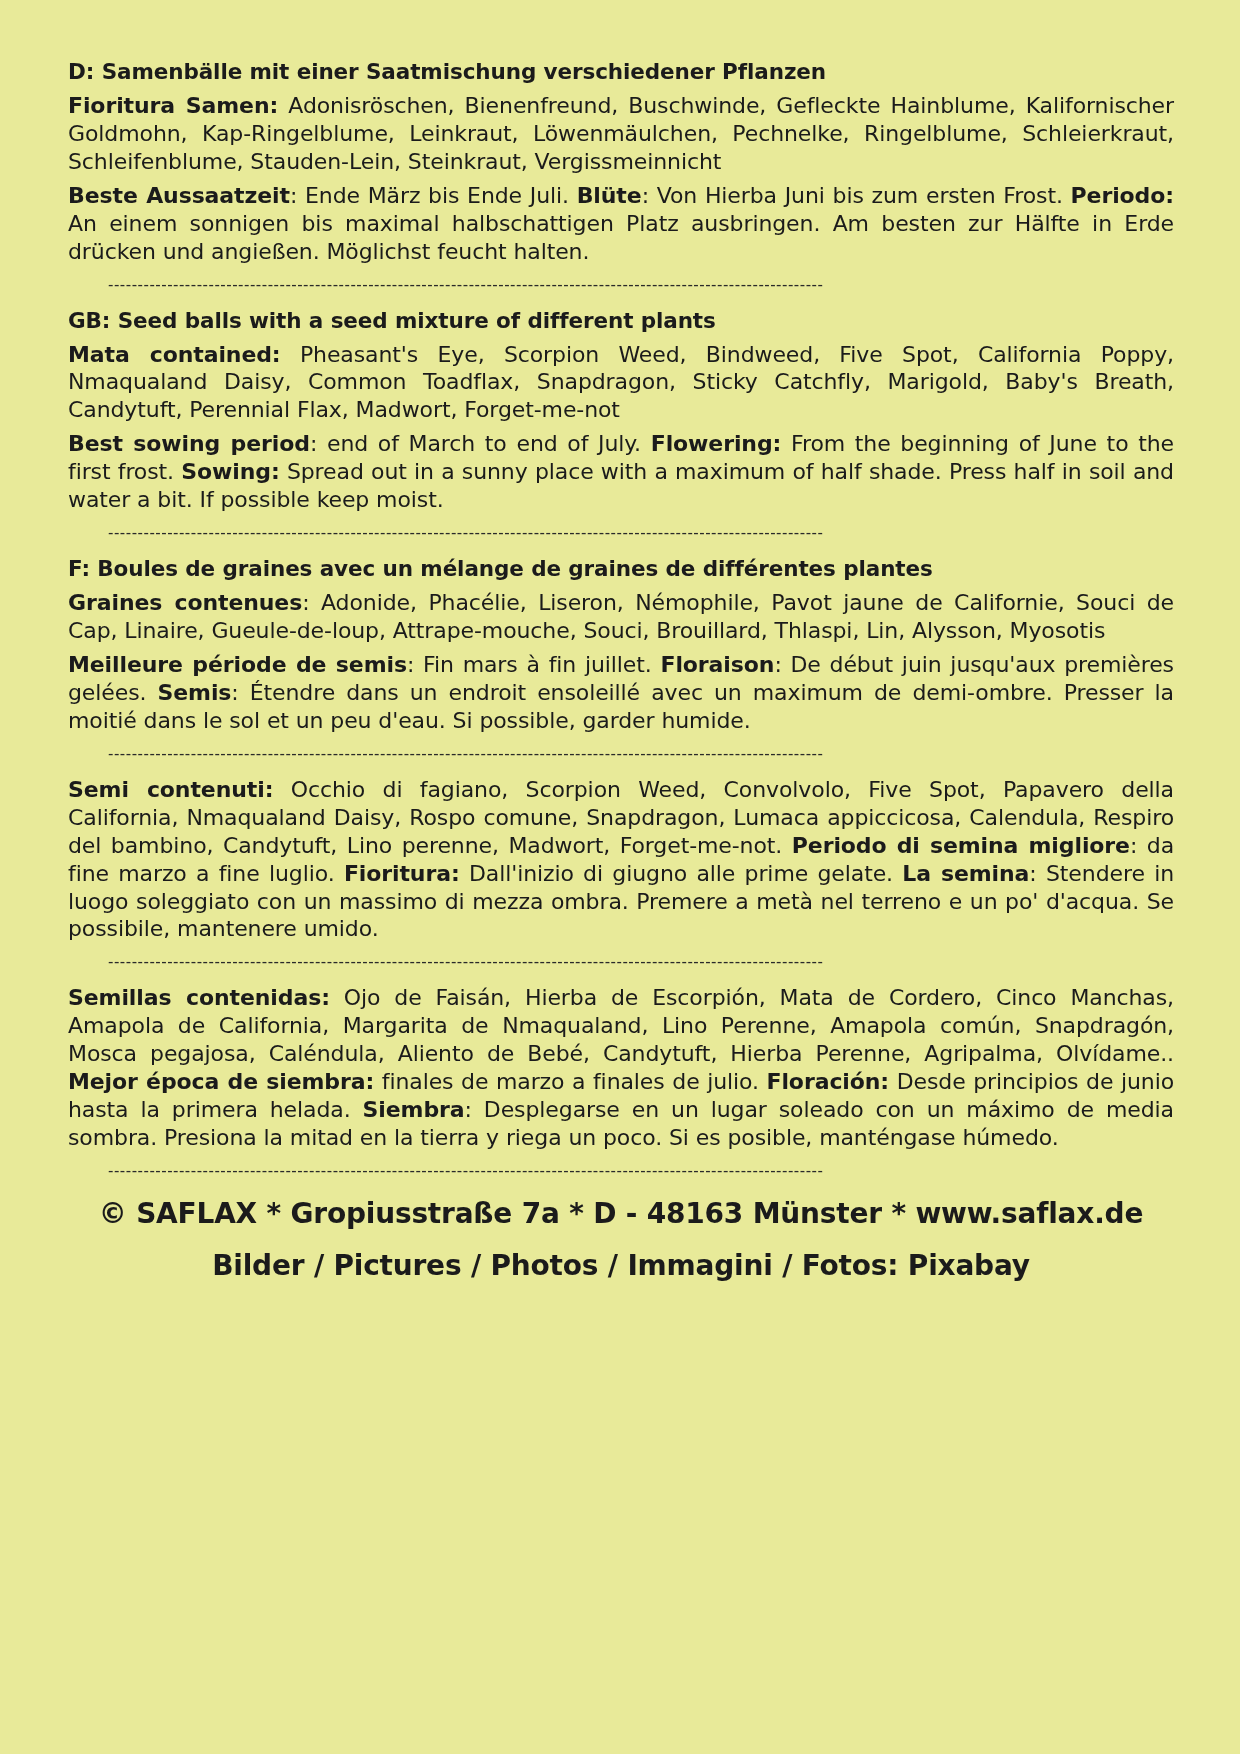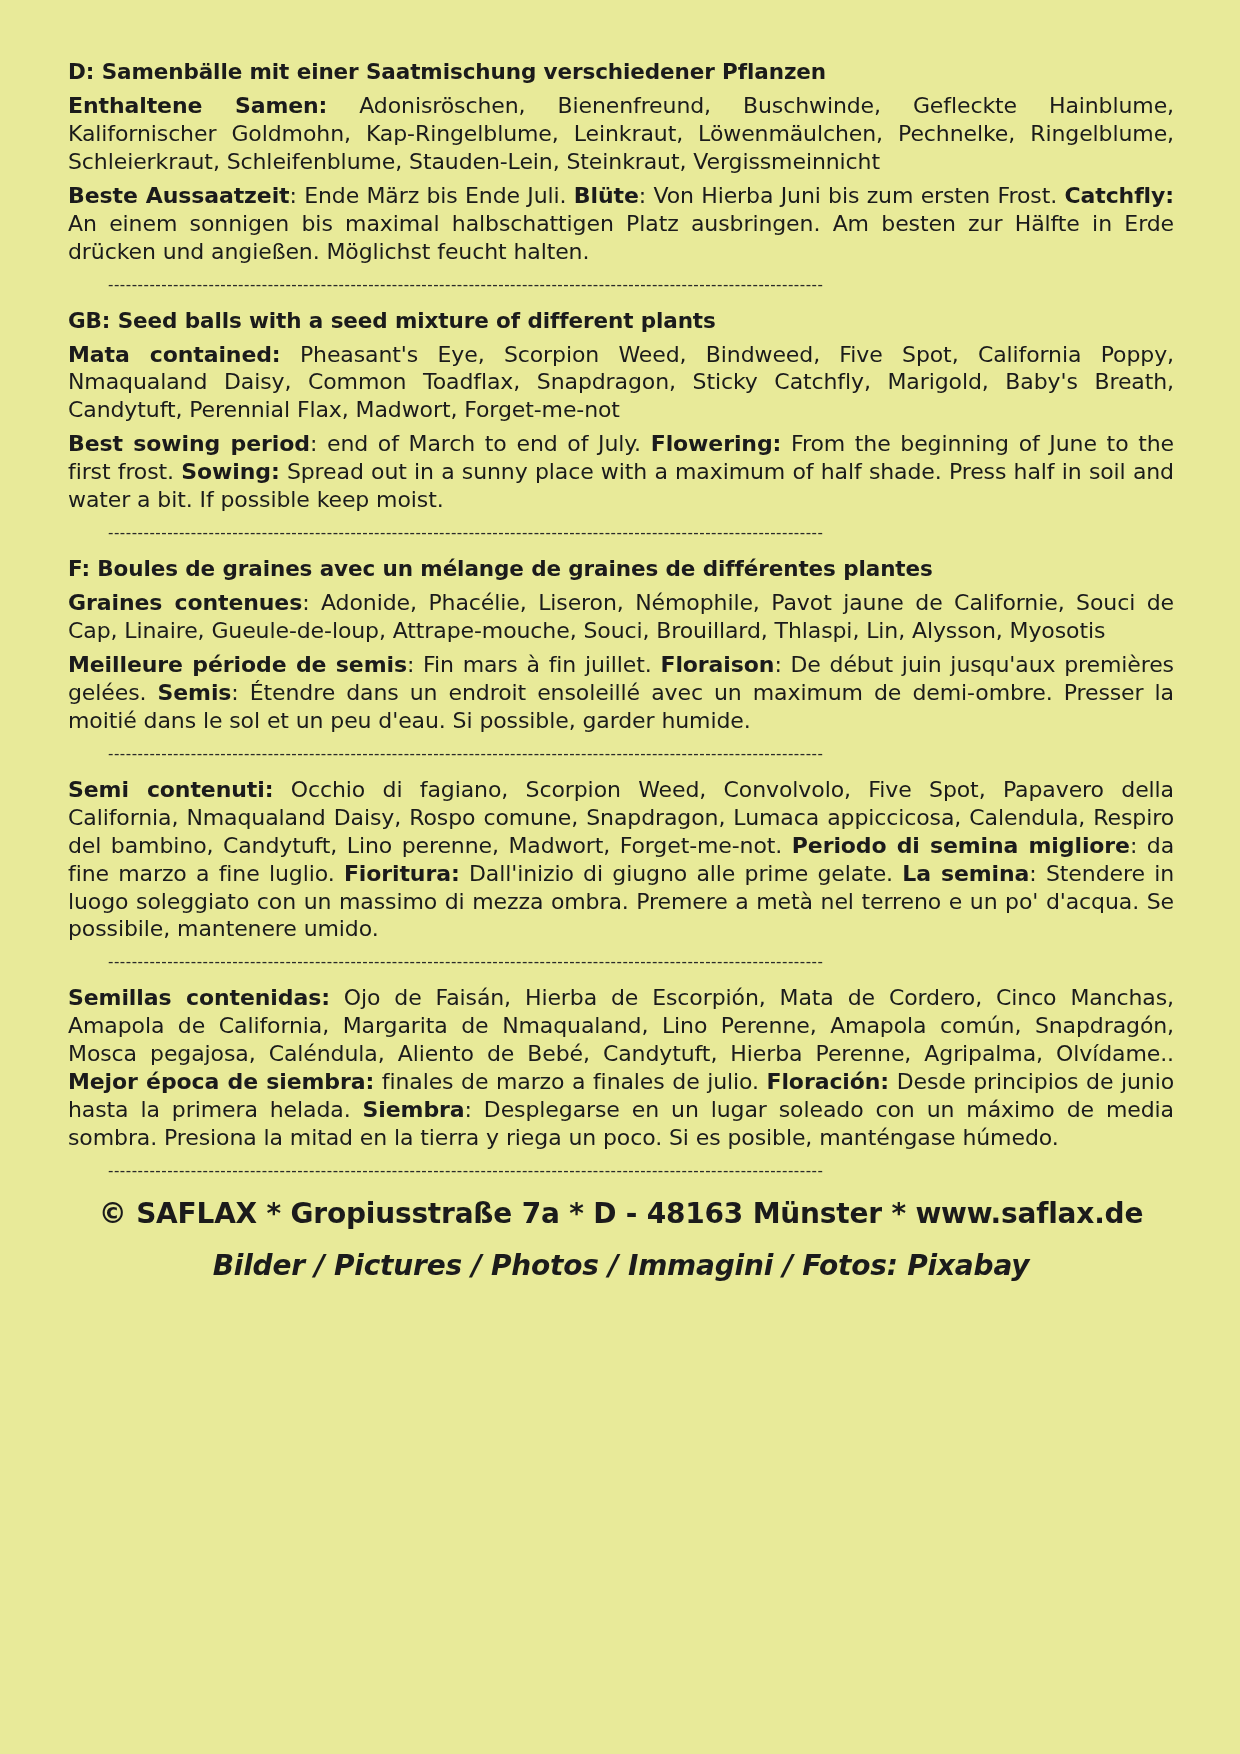--- a/index.html
+++ b/index.html
@@ -65,32 +65,31 @@
     margin-top: 10px;
   }
   .footer-line {
     font-size: 28px;
     font-weight: bold;
     line-height: 1.5;
     letter-spacing: -0.2px;
   }
   .footer-line.second {
     margin-top: 10px;
-    font-style: italic;
   }
 </style>
 </head>
 <body>
 
 <div class="page">
 
   <div class="block">
     <div class="heading">D: Samenbälle mit einer Saatmischung verschiedener Pflanzen</div>
-    <p class="para"><b>Enthaltene Samen:</b><span> Adonisröschen, Bienenfreund, Buschwinde, Gefleckte Hainblume, Kalifornischer Goldmohn, Kap-Ringelblume, Leinkraut, Löwenmäulchen, Pechnelke, Ringelblume, Schleierkraut, Schleifenblume, Stauden-Lein, Steinkraut,  Vergissmeinnicht</span></p>
-    <p class="para last"><b>Beste Aussaatzeit</b><span>: Ende März bis Ende Juli. </span><b>Blüte</b><span>: Von Hierba Juni bis zum ersten Frost. </span><b>Catchfly:</b><span> An einem sonnigen bis maximal halbschattigen Platz ausbringen. Am besten zur Hälfte in Erde drücken und angießen. Möglichst feucht halten.</span></p>
+    <p class="para"><b>Fioritura Samen:</b><span> Adonisröschen, Bienenfreund, Buschwinde, Gefleckte Hainblume, Kalifornischer Goldmohn, Kap-Ringelblume, Leinkraut, Löwenmäulchen, Pechnelke, Ringelblume, Schleierkraut, Schleifenblume, Stauden-Lein, Steinkraut,  Vergissmeinnicht</span></p>
+    <p class="para last"><b>Beste Aussaatzeit</b><span>: Ende März bis Ende Juli. </span><b>Blüte</b><span>: Von Hierba Juni bis zum ersten Frost. </span><b>Periodo:</b><span> An einem sonnigen bis maximal halbschattigen Platz ausbringen. Am besten zur Hälfte in Erde drücken und angießen. Möglichst feucht halten.</span></p>
   </div>
 
   <div class="divider">
       <span>-------------------------------------------------------------------------------------------------------------------------</span>
     </div>
 
   <div class="block">
     <div class="heading">GB: Seed balls with a seed mixture of different plants</div>
     <p class="para"><b>Mata contained:</b><span> Pheasant's Eye, Scorpion Weed, Bindweed, Five Spot, California Poppy, Nmaqualand Daisy, Common Toadflax, Snapdragon, Sticky Catchfly, Marigold, Baby's Breath, Candytuft, Perennial Flax, Madwort, Forget-me-not</span></p>
     <p class="para last"><b>Best sowing period</b><span>: end of March to end of July. </span><b>Flowering:</b><span> From the beginning of June to the first frost. </span><b>Sowing:</b><span> Spread out in a sunny place with a maximum of half shade. Press half in soil and water a bit. If possible keep moist.</span></p>

